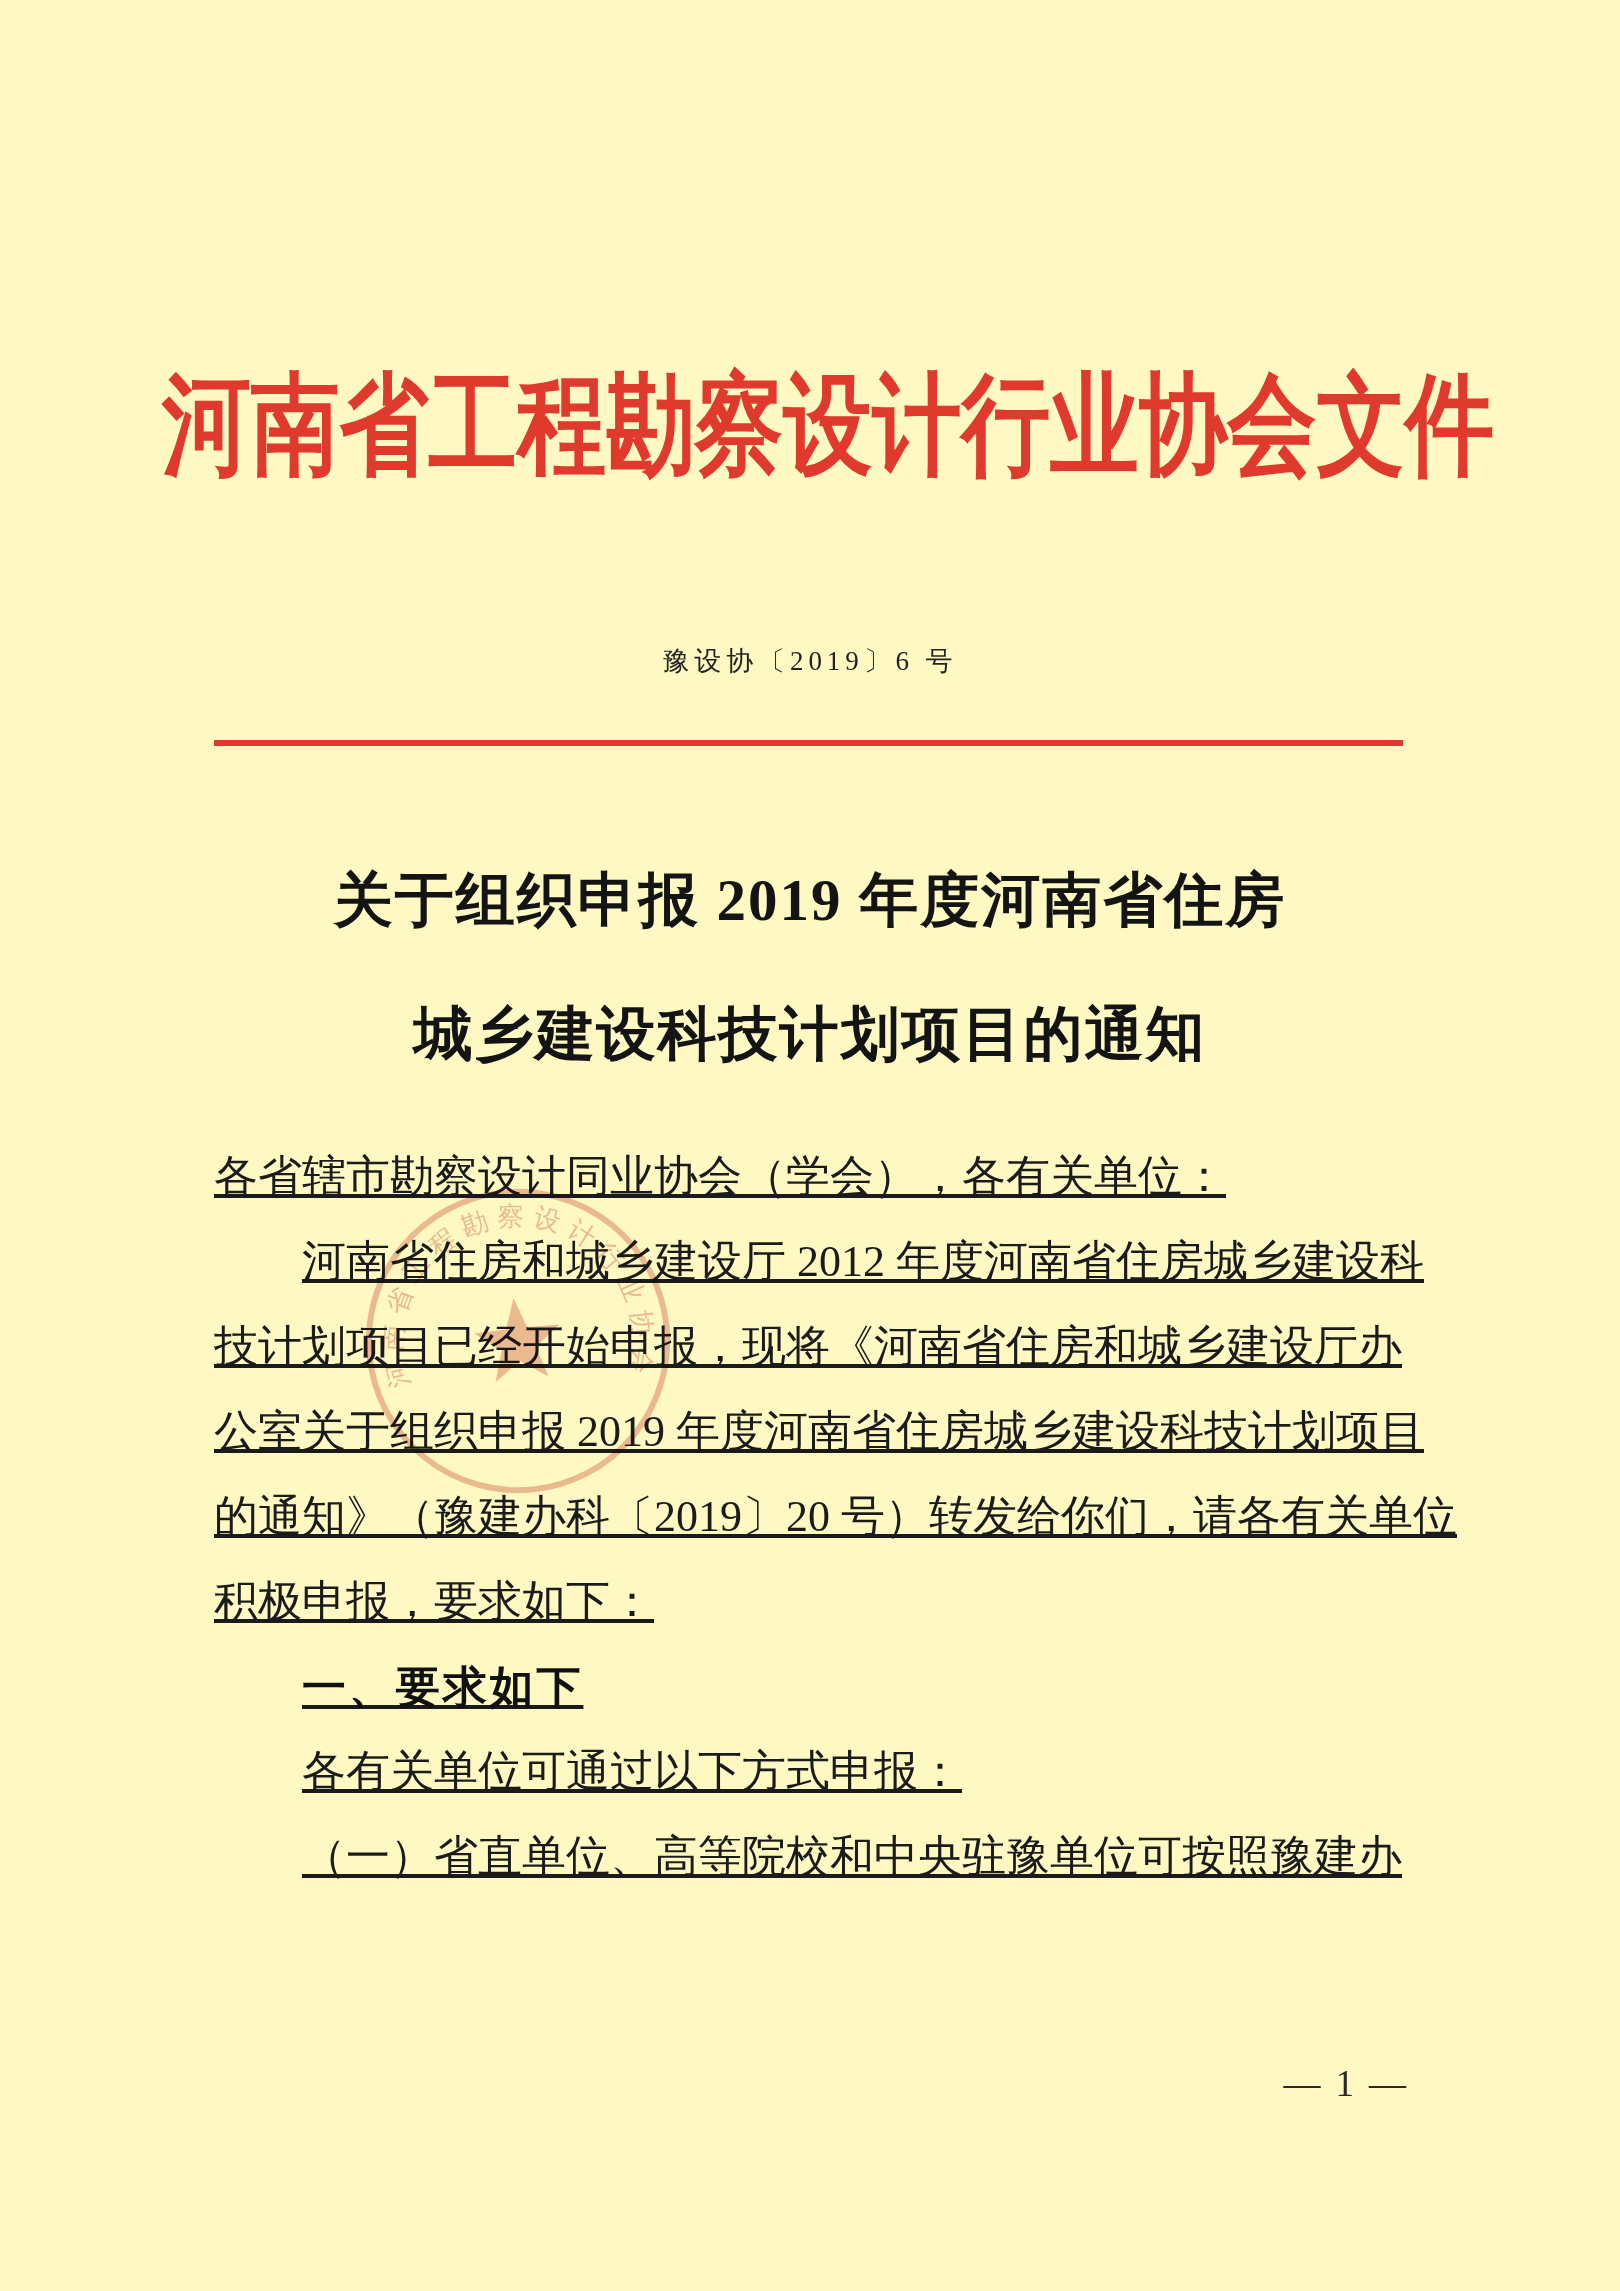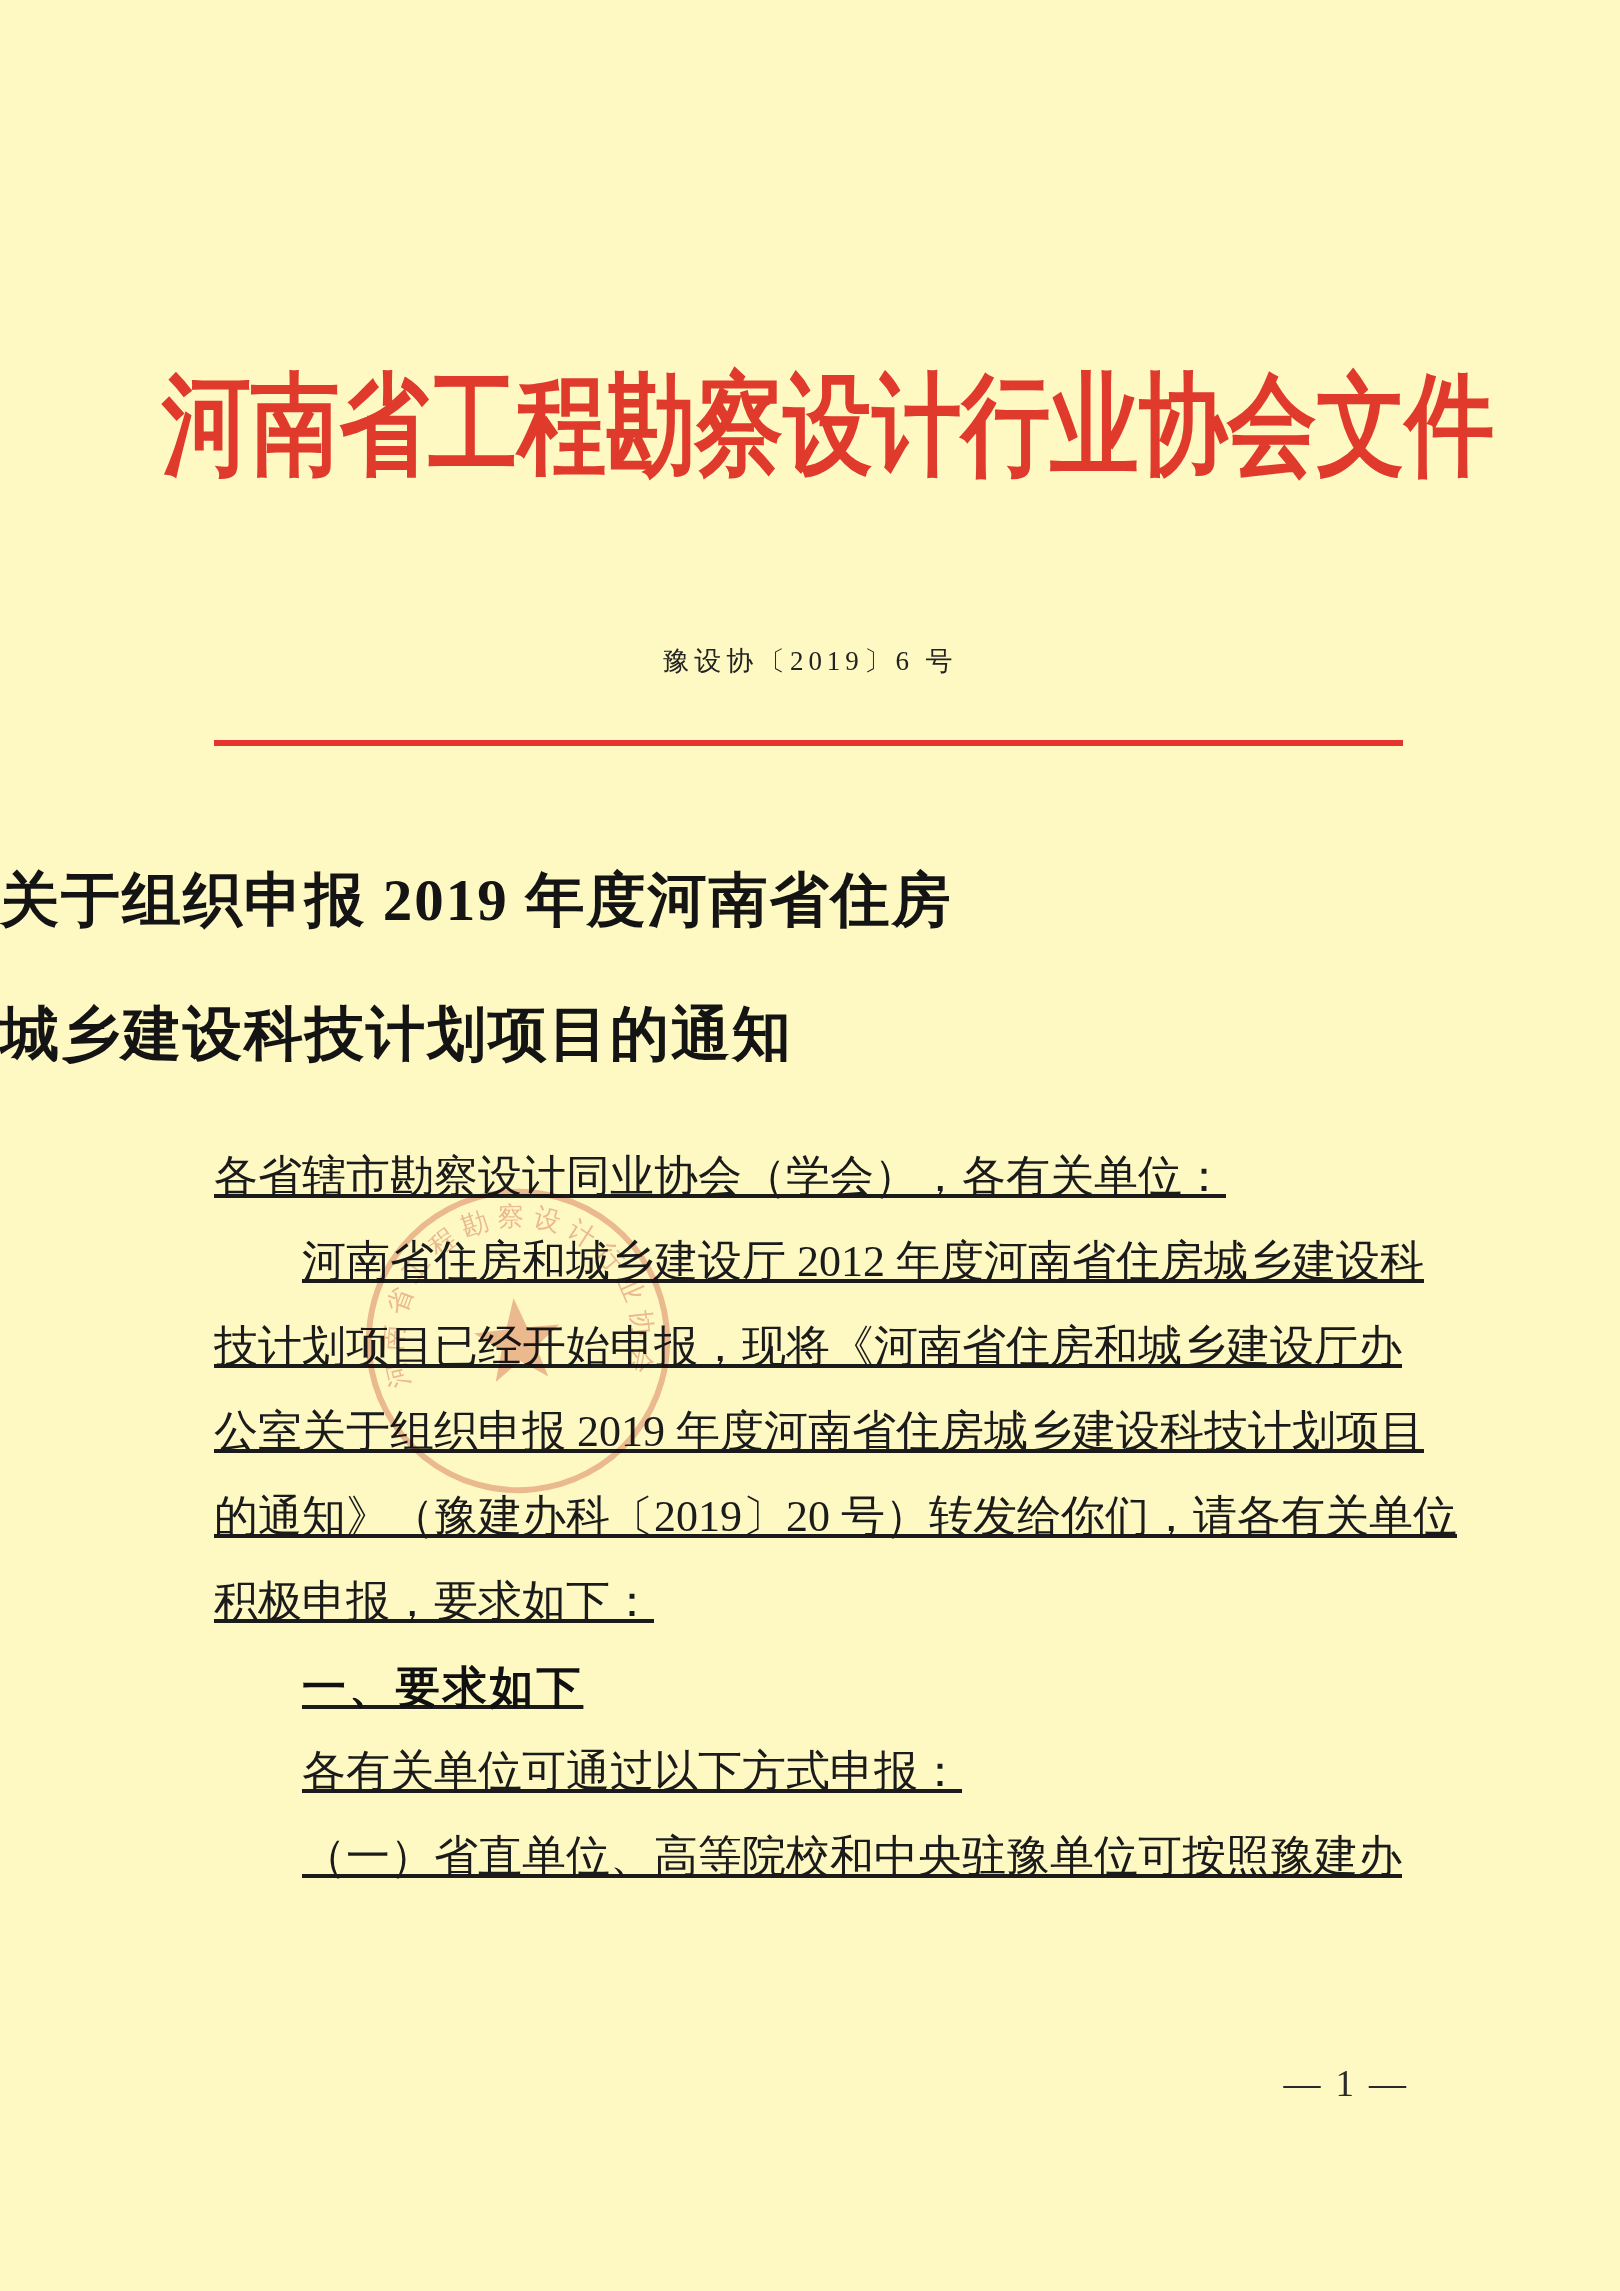--- a/index.html
+++ b/index.html
@@ -40,21 +40,21 @@
   }
   .red-line {
     position: absolute;
     top: 740px; left: 214px;
     width: 1189px; height: 5.9px;
     background: var(--red-line);
   }
   .title-line {
     position: absolute;
     left: 0; width: 100%;
-    text-align: left;
+    text-align: center;
     font-size: 59px;
     font-weight: 700;
     line-height: 78px;
     color: #141414;
     letter-spacing: 2px;
     white-space: nowrap;
   }
   #t1 { top: 861px; }
   #t2 { top: 995px; }
   .body-text {

